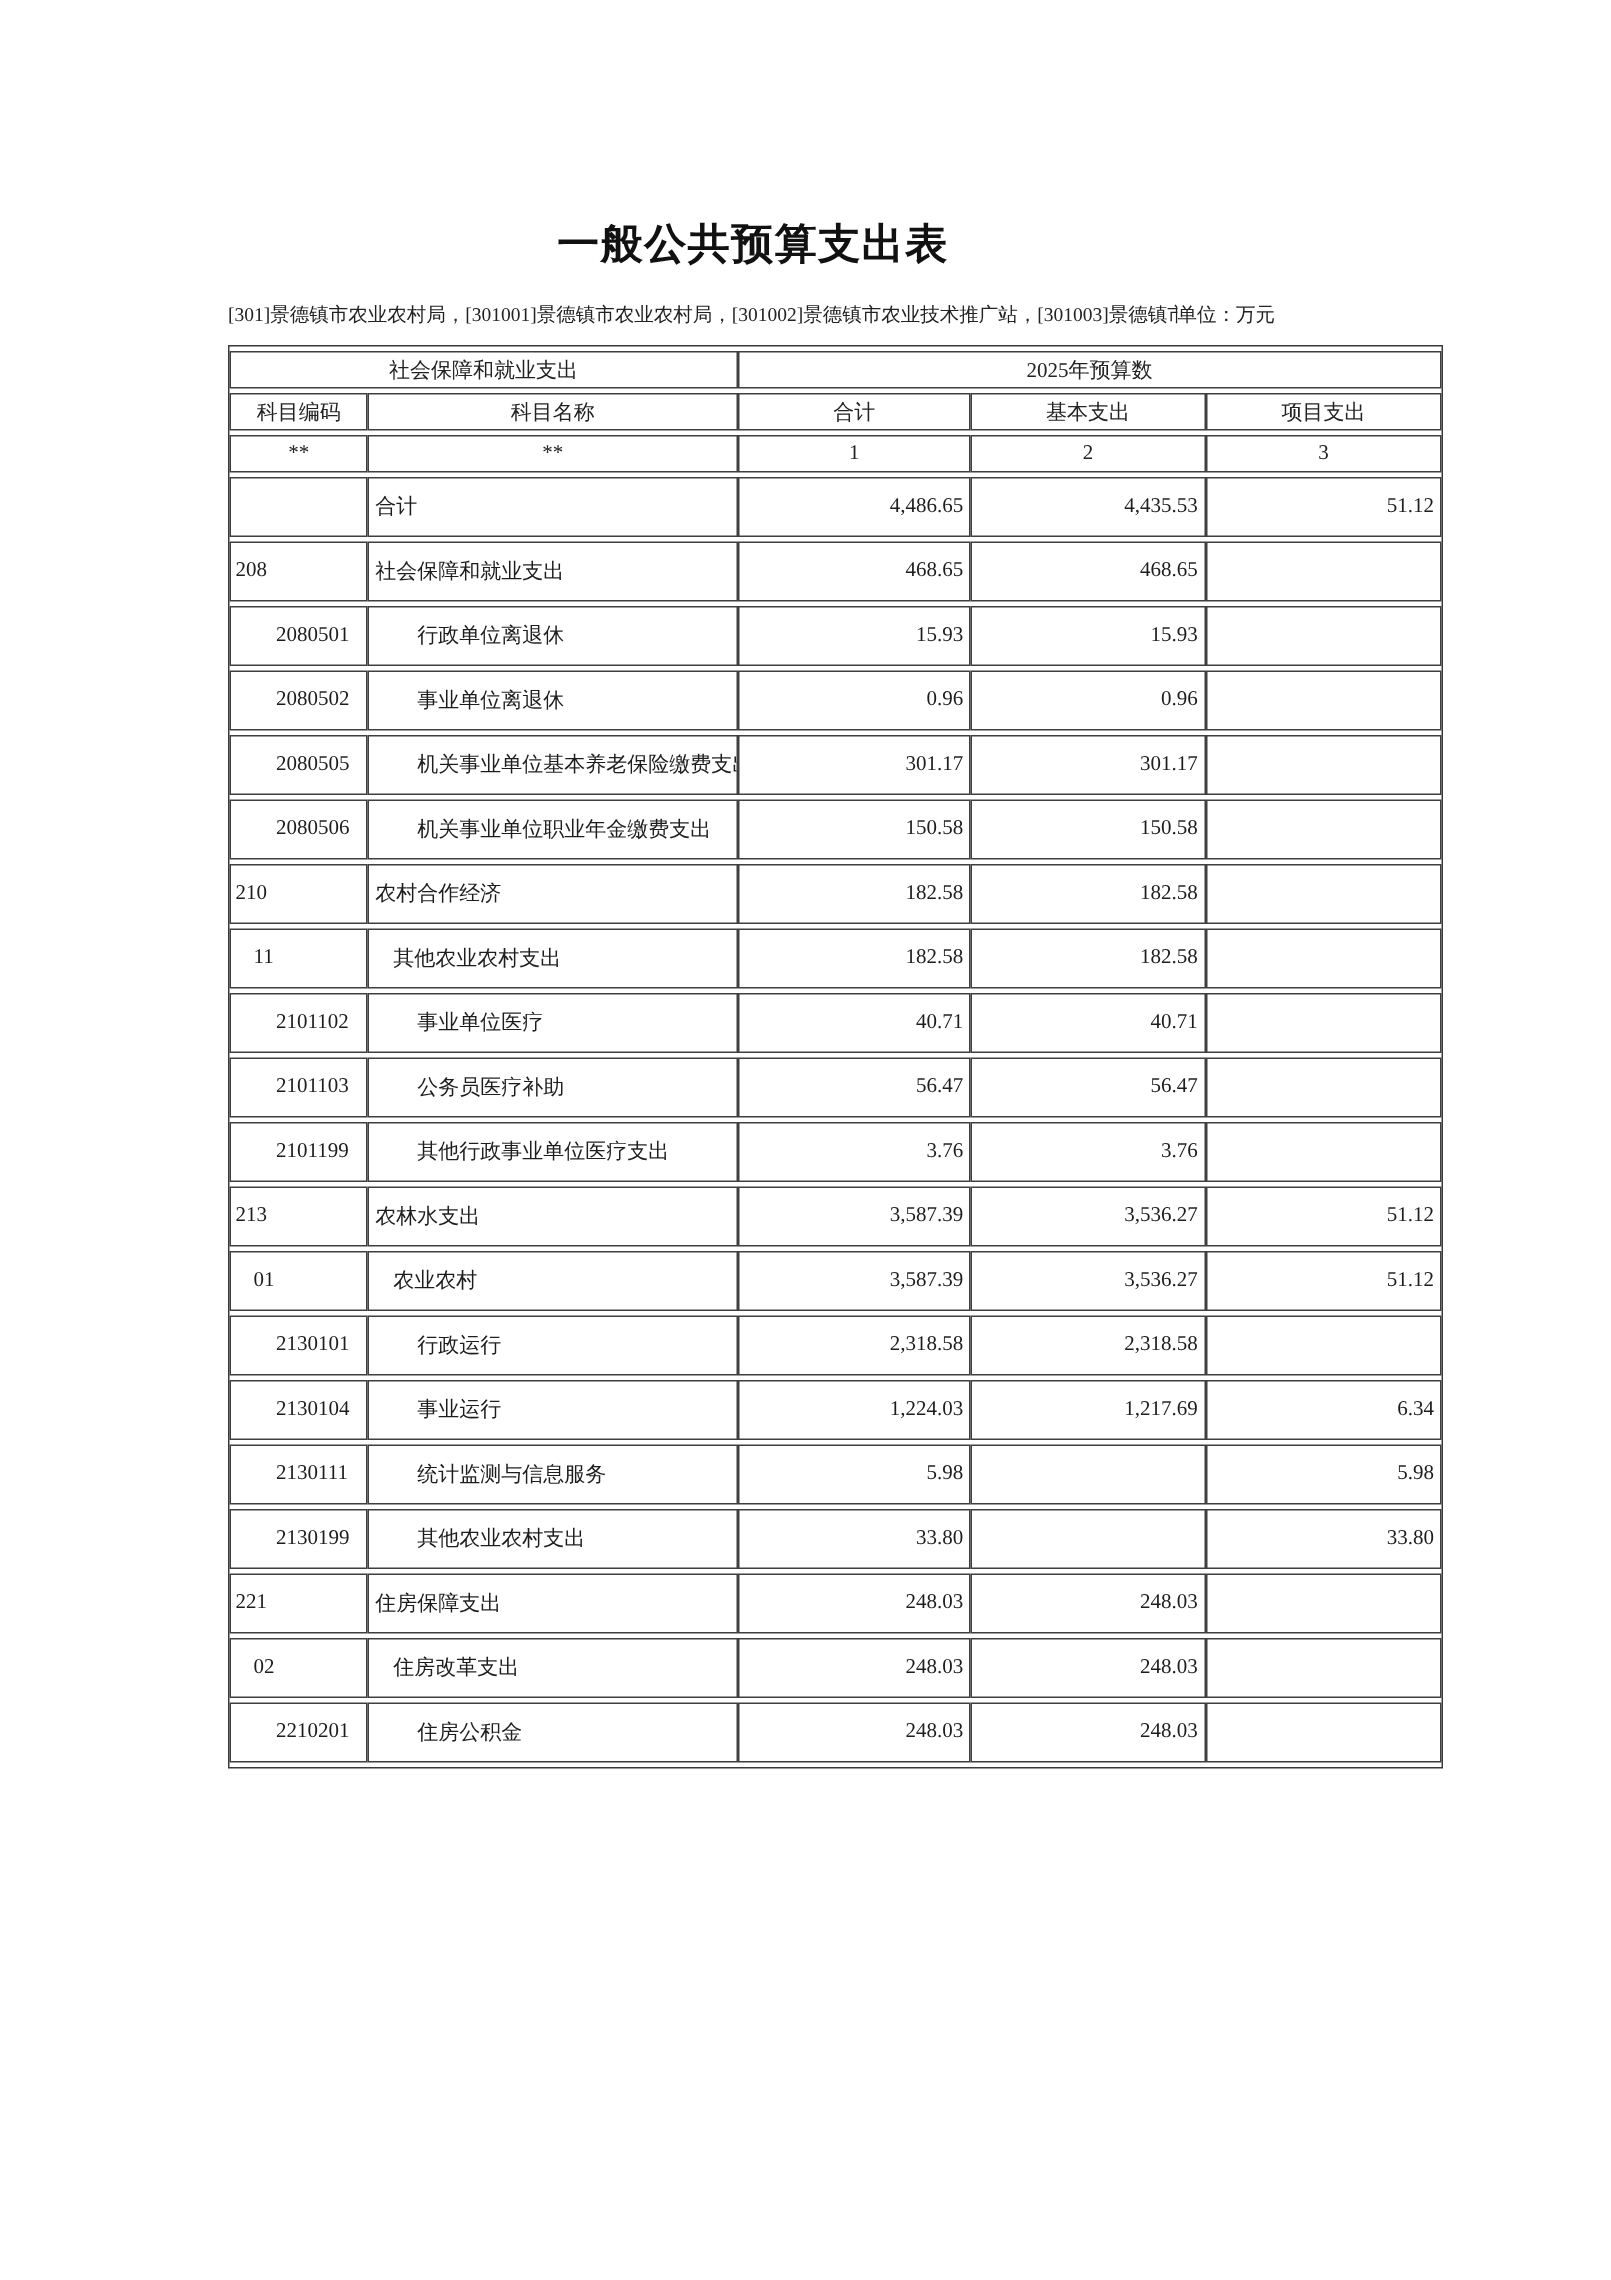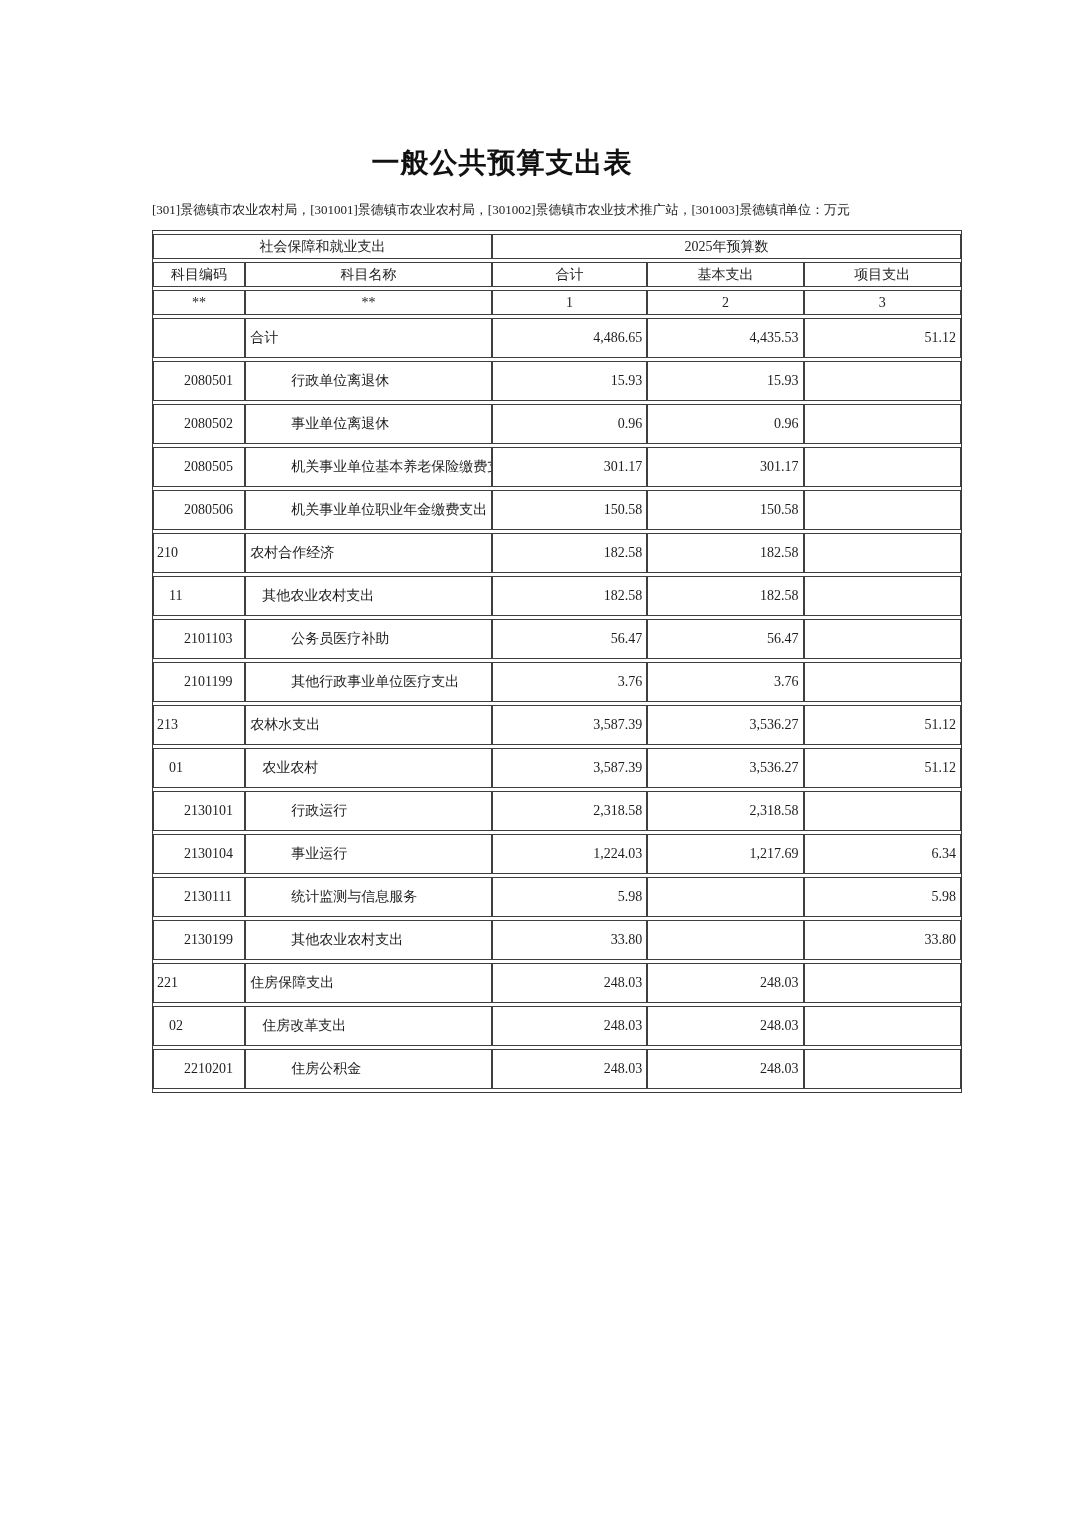--- a/index.html
+++ b/index.html
@@ -77,21 +77,21 @@
   td.num {
     text-align: right;
     padding-right: 4px;
   }
   td.code { text-align: left; }
   td.code.lvl1 { padding-left: 3px; }
   td.code.lvl2 { padding-left: 15px; }
   td.code.lvl3 { padding-left: 30px; }
   td.name { text-align: left; padding-left: 4px; }
   td.name.lvl2 { padding-left: 16px; }
-  td.name.lvl3 { padding-left: 45px; }
+  td.name.lvl3 { padding-left: 32px; }
 </style>
 </head>
 <body>
 
 <div class="doc">
 
   <h1 class="title">一般公共预算支出表</h1>
 
   <div class="meta">
     <div class="org">
@@ -130,20 +130,27 @@
     </thead>
     <tbody>
         <tr>
           <td class="code lvl0"></td>
           <td class="name lvl0">合计</td>
           <td class="num">4,486.65</td>
           <td class="num">4,435.53</td>
           <td class="num">51.12</td>
         </tr>
         <tr>
+          <td class="code lvl1">208</td>
+          <td class="name lvl1">社会保障和就业支出</td>
+          <td class="num">468.65</td>
+          <td class="num">468.65</td>
+          <td class="num"></td>
+        </tr>
+        <tr>
           <td class="code lvl3">2080501</td>
           <td class="name lvl3">行政单位离退休</td>
           <td class="num">15.93</td>
           <td class="num">15.93</td>
           <td class="num"></td>
         </tr>
         <tr>
           <td class="code lvl3">2080502</td>
           <td class="name lvl3">事业单位离退休</td>
           <td class="num">0.96</td>
@@ -169,20 +176,27 @@
           <td class="name lvl1">农村合作经济</td>
           <td class="num">182.58</td>
           <td class="num">182.58</td>
           <td class="num"></td>
         </tr>
         <tr>
           <td class="code lvl2">11</td>
           <td class="name lvl2">其他农业农村支出</td>
           <td class="num">182.58</td>
           <td class="num">182.58</td>
+          <td class="num"></td>
+        </tr>
+        <tr>
+          <td class="code lvl3">2101102</td>
+          <td class="name lvl3">事业单位医疗</td>
+          <td class="num">40.71</td>
+          <td class="num">40.71</td>
           <td class="num"></td>
         </tr>
         <tr>
           <td class="code lvl3">2101103</td>
           <td class="name lvl3">公务员医疗补助</td>
           <td class="num">56.47</td>
           <td class="num">56.47</td>
           <td class="num"></td>
         </tr>
         <tr>

